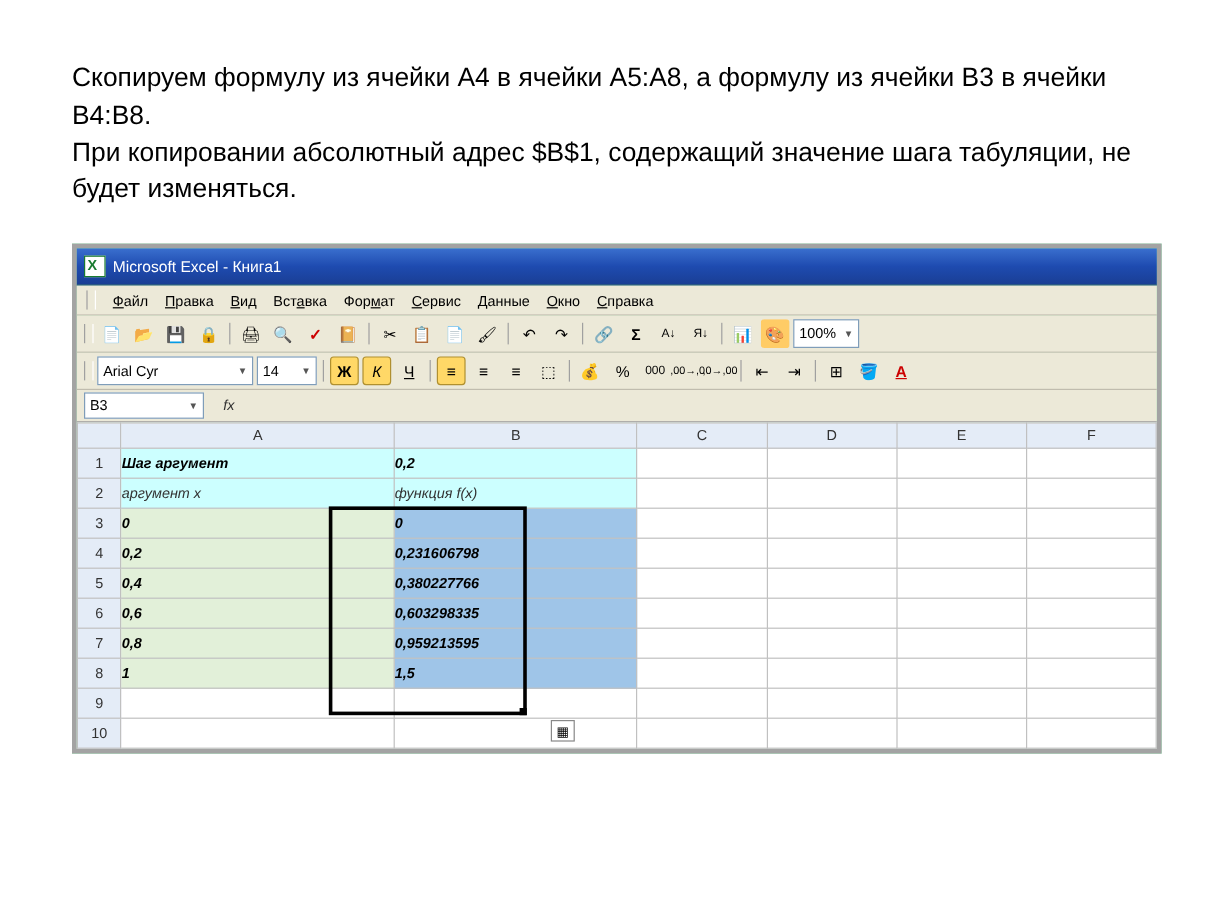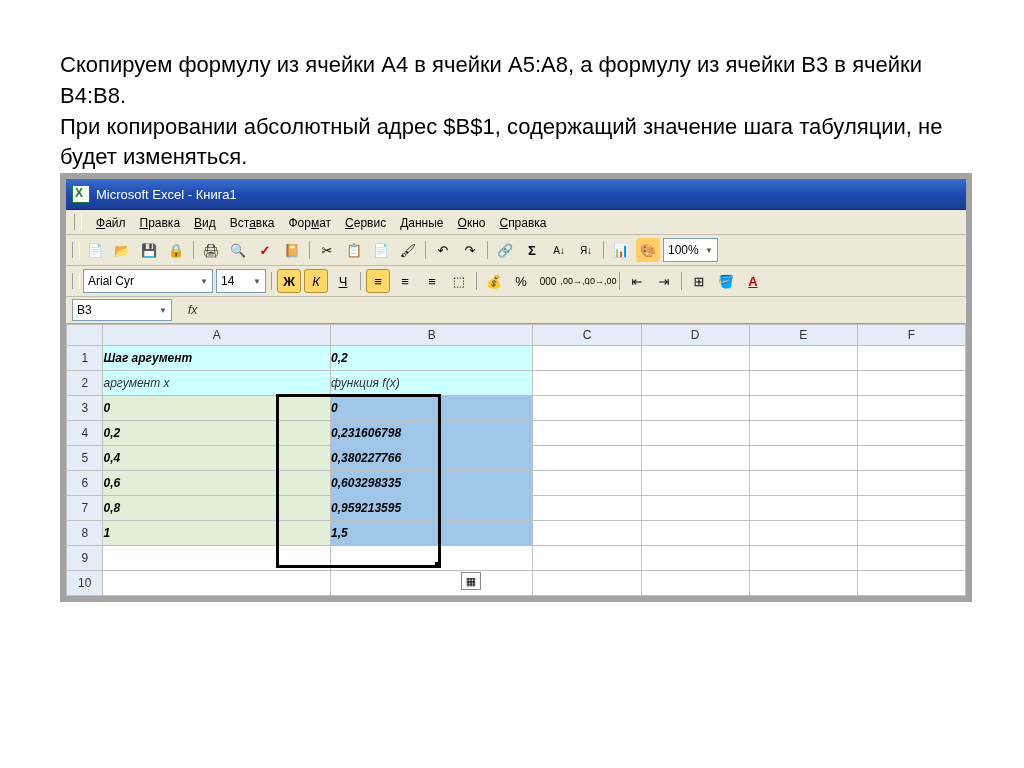--- a/index.html
+++ b/index.html
@@ -1,18 +1,18 @@
 <!DOCTYPE html>
 <html><head>
 <meta charset="utf-8">
 <style>
 body{margin:0;font-family:Arial,sans-serif;background:#fff;color:#000;font-size:14px}
 .page{padding:50px 60px 20px 60px}
-.desc{font-size:22px;line-height:1.4;}
-.excel{border:6px solid #a3a3a3;width:900px;background:#86efac}
+.desc{font-size:22px;line-height:1.4;margin-bottom:30px}
+.excel{border:4px solid #a3a3a3;width:900px;background:#86efac}
 .titlebar{background:linear-gradient(to bottom,#3a6fce 0%,#1e4bb0 50%,#1a3e94 100%);color:#fff;height:26px;display:flex;align-items:center;padding:2px 6px;font-size:13px;border-bottom:1px solid #0a2570}
 .titlebar .xic{width:16px;height:16px;background:#fff;border:1px solid #197b30;margin-right:6px;position:relative}
 .titlebar .xic:before{content:"X";color:#197b30;font-weight:bold;font-size:12px;position:absolute;left:2px;top:0}
 .menubar{background:#ece9d8;padding:4px 8px;font-size:12px;border-bottom:1px solid #c0bcae;display:flex;gap:14px;align-items:flex-end}
 .menubar .mi{cursor:pointer}
 .menubar .mi u{text-decoration:underline}
 .mhandle{width:6px;height:16px;border-left:1px solid #a0a0a0;border-right:1px solid #fff}
 .toolbar{background:#ece9d8;padding:3px 6px;border-bottom:1px solid #c0bcae;display:flex;gap:3px;align-items:center;font-size:12px}
 .tbtn{width:22px;height:22px;display:flex;align-items:center;justify-content:center;border:1px solid transparent;border-radius:3px;cursor:pointer;font-size:13px}
 .tsep{width:1px;height:18px;background:#a0a0a0;margin:0 2px}

